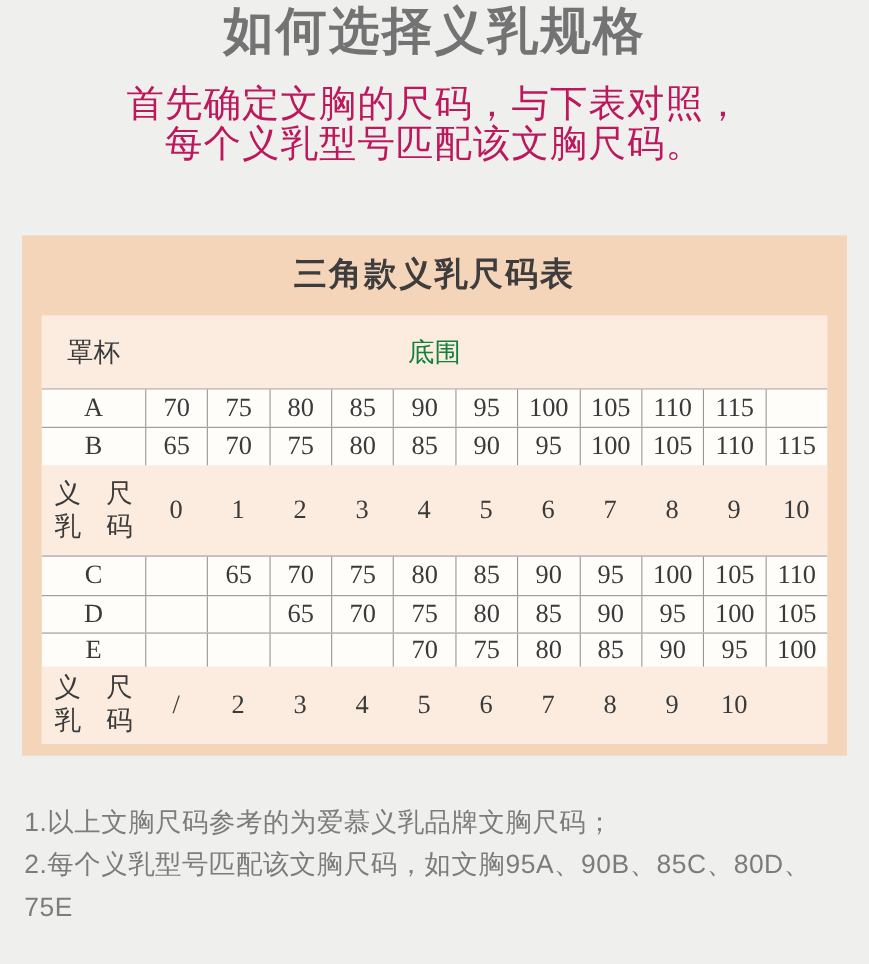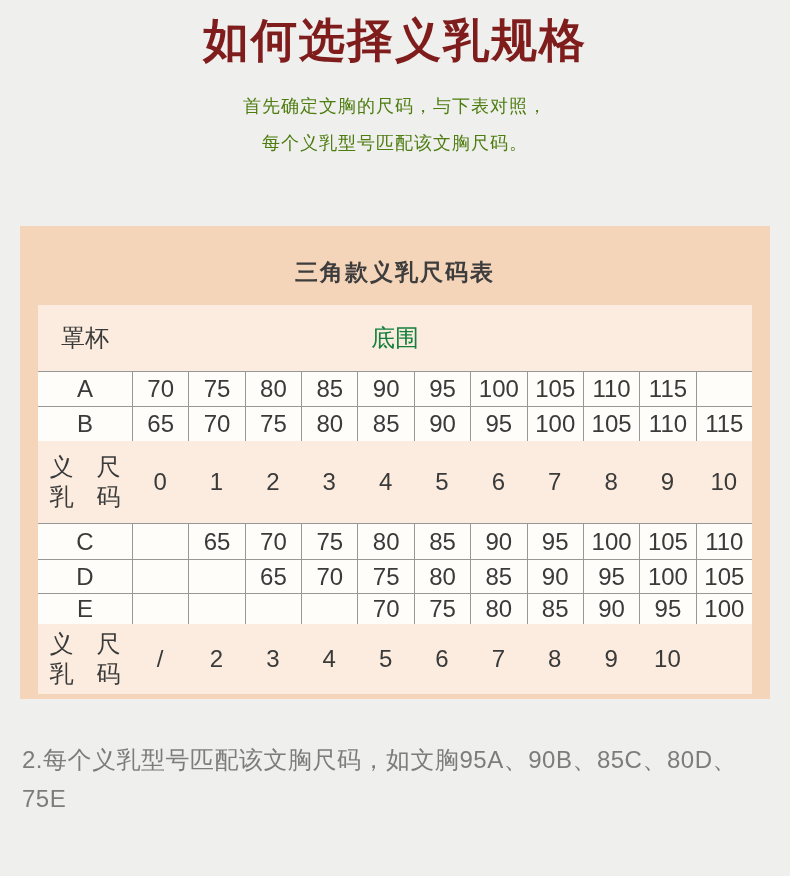--- a/index.html
+++ b/index.html
@@ -6,47 +6,48 @@
   body{
     width:790px;height:876px;
     background:var(--page-bg,#efefee);
     font-family:"Liberation Sans","DejaVu Sans",sans-serif;
     overflow:hidden;
     position:relative;
   }
   
   .header{text-align:center;}
   .page-title{
-    margin:0;padding-top:13px;
+    margin:0;padding-top:1px;
     font-size:46px;line-height:54px;
     font-weight:900;letter-spacing:2px;
-    color:#7f1d1d;
+    color:#737373;
   }
   .subtitle{
     margin:21px 0 0 0;
-    font-size:18px;line-height:37px;
-    color:#4d7c0f;letter-spacing:1px;
+    font-size:34px;line-height:37px;
+    color:#be185d;letter-spacing:1px;
   }
   
   .size-panel{
     width:750px;height:473px;
     margin:64px auto 0 auto;
     background:var(--panel-bg,#f5d5ba);
     box-sizing:border-box;
   }
   .table-title{
-    margin:0;padding:31px 0 17px 0;
+    margin:0;padding:15px 0 17px 0;
     text-align:center;
-    font-size:23px;font-weight:bold;
+    font-size:30px;font-weight:bold;
     letter-spacing:2px;color:#3d3d3d;
   }
   .card{
     margin:0 18px;
     width:714px;
     background:var(--row-white,#fffdfa);
+    font-family:Liberation Serif, serif;
   }
   .row{
     display:grid;
     grid-template-columns:94px repeat(11,1fr);
     box-sizing:border-box;
   }
   .row.hl{background:var(--row-highlight,#fbecdf);}
   .row.white{border-top:1px solid var(--grid-line,#979797);}
   .row.white .cell{border-left:1px solid var(--grid-line,#979797);}
   .row.white .cell.label-cell{border-left:none;}
@@ -219,15 +220,16 @@
         <div class="cell">7</div>
         <div class="cell">8</div>
         <div class="cell">9</div>
         <div class="cell">10</div>
       </div>
     </div>
 </div>
 
 <div class="tips">
   <div id="tips-lines">
+      <div class="tip-line">1.以上文胸尺码参考的为爱慕义乳品牌文胸尺码；</div>
       <div class="tip-line">2.每个义乳型号匹配该文胸尺码，如文胸95A、90B、85C、80D、75E</div>
     </div>
 </div>
 
 </body></html>

